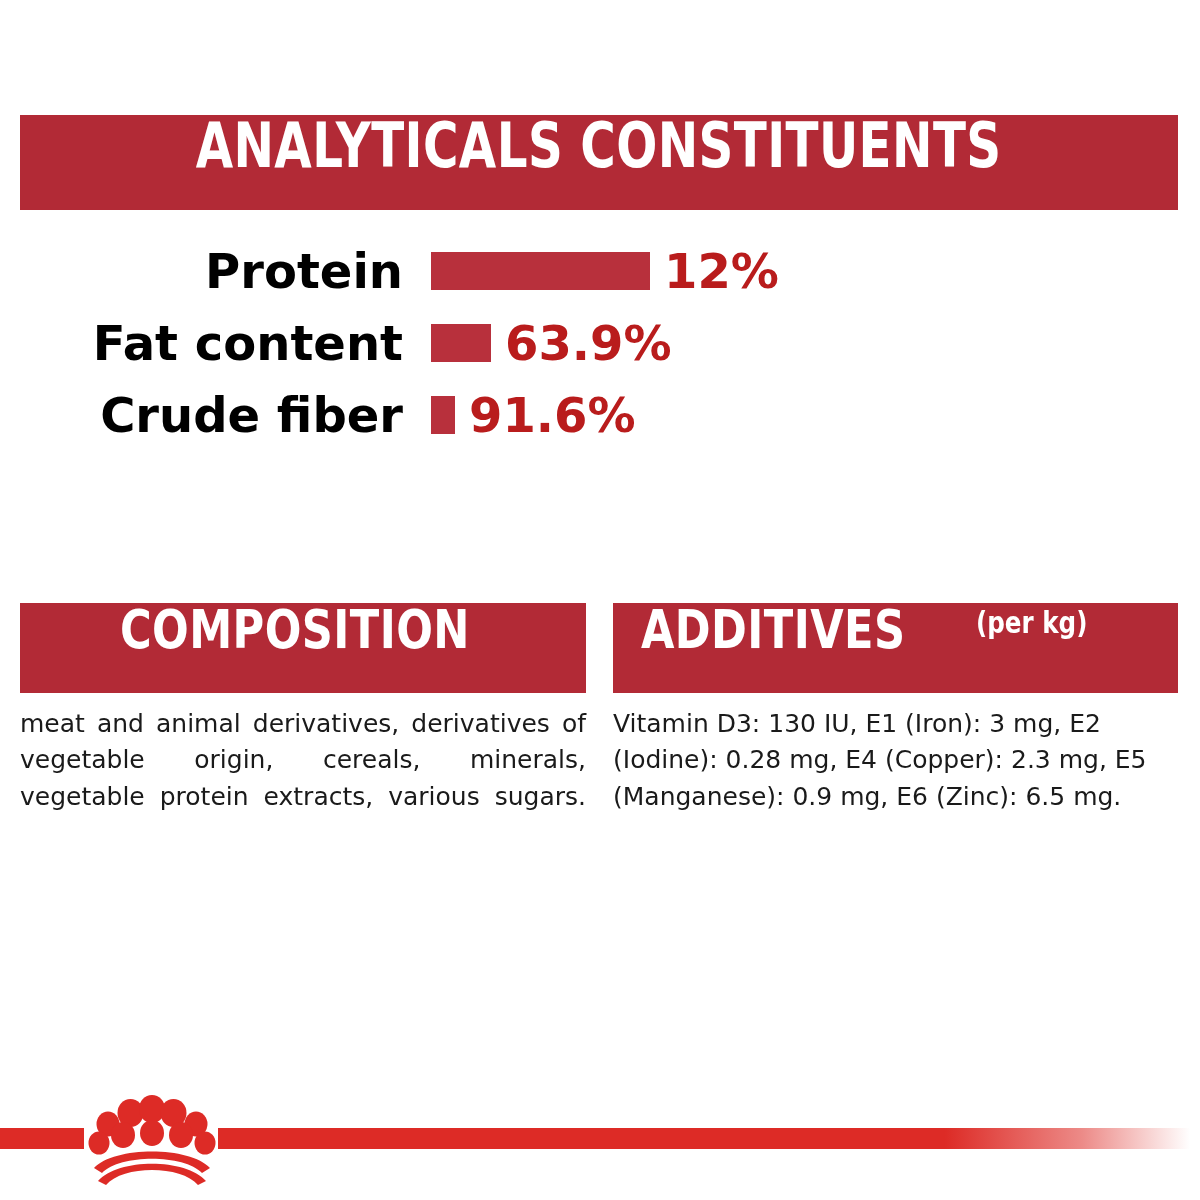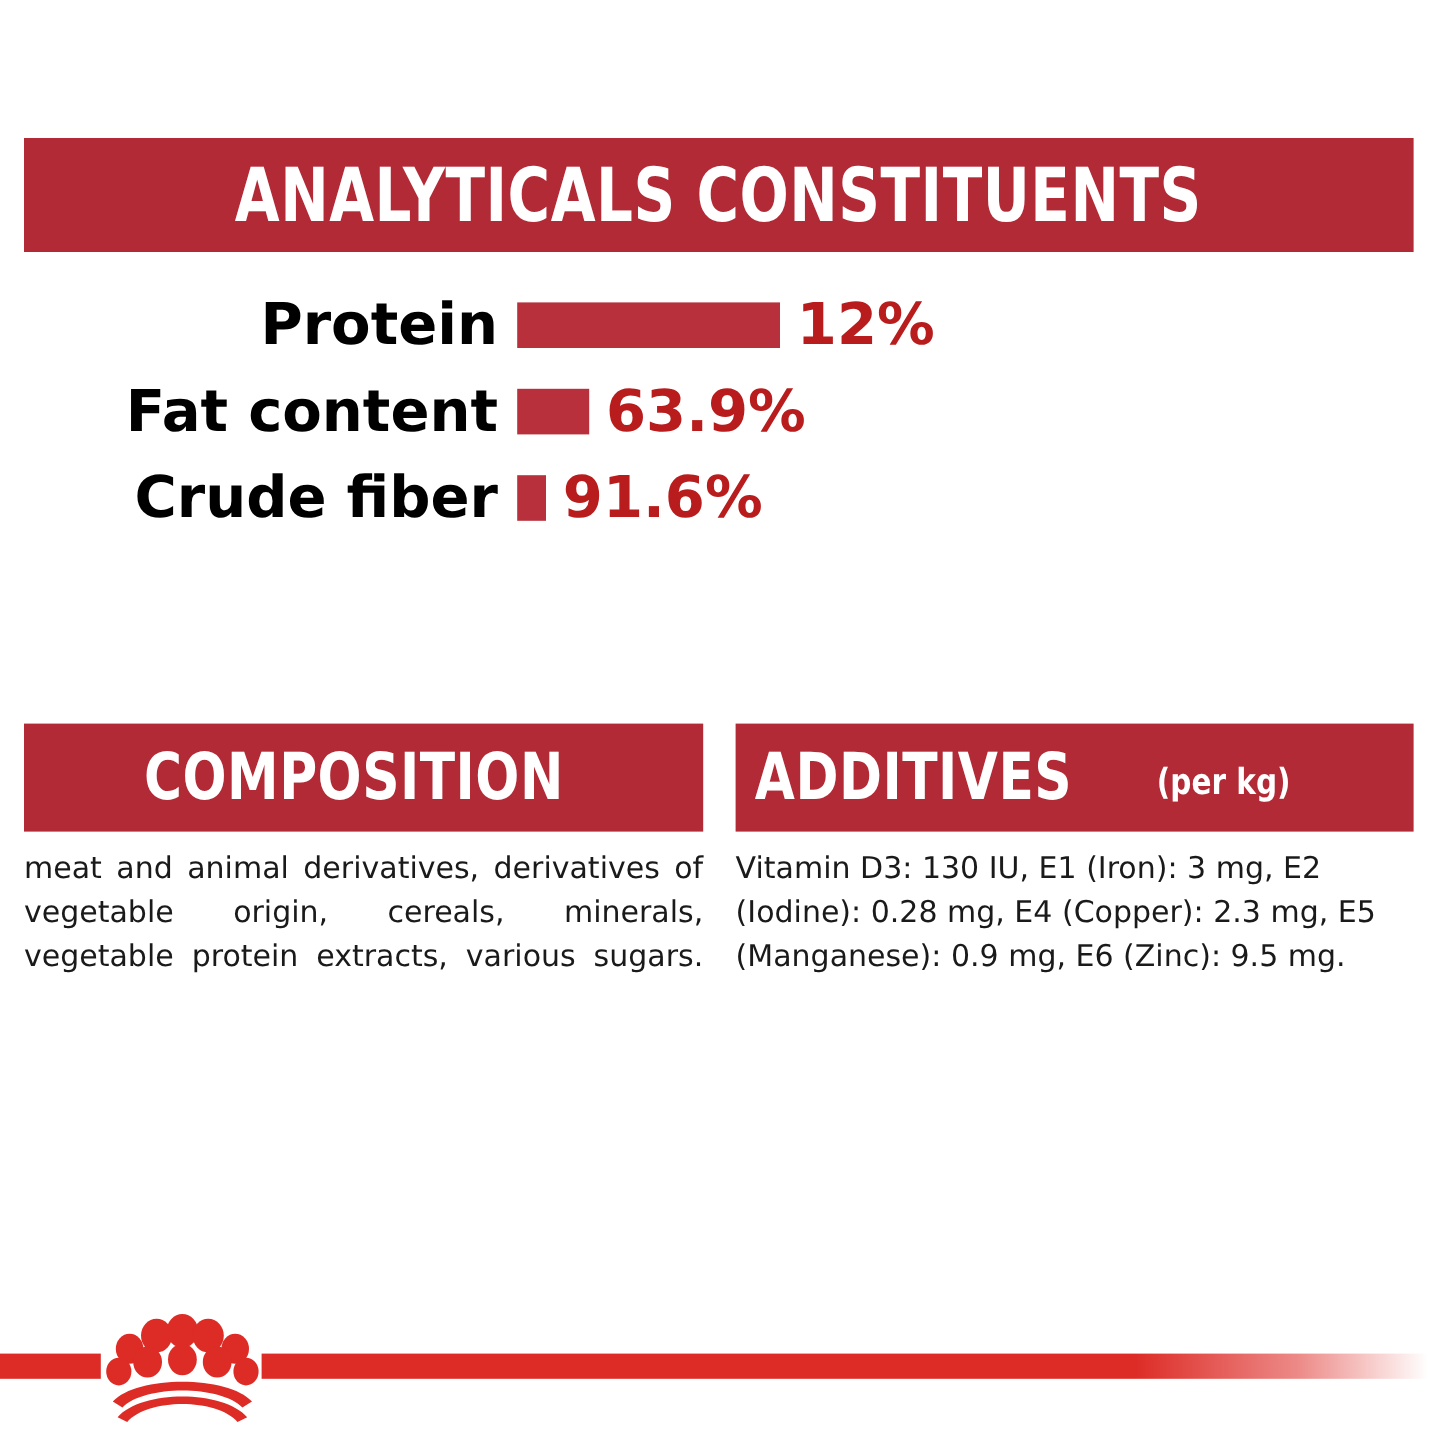--- a/index.html
+++ b/index.html
@@ -21,21 +21,20 @@
     inset: 0;
     width: 1200px;
     height: 1200px;
   }
 
   
   .banner {
     position: absolute;
     background: #b22a36;
     display: flex;
-    align-items: center;
     box-sizing: border-box;
   }
   .banner-title {
     color: #ffffff;
     font-family: "DejaVu Sans", sans-serif;
     font-weight: bold;
     letter-spacing: 0.5px;
     white-space: nowrap;
     line-height: 1;
     transform: scaleX(0.80);
@@ -64,21 +63,21 @@
   }
   #banner-composition .banner-title {
     font-size: 54px;
   }
 
   #banner-additives {
     left: 613px;
     top: 603px;
     width: 565px;
     height: 90px;
-    padding-left: 16px;
+    padding-left: 28px;
   }
   #banner-additives .banner-title {
     font-size: 54px;
   }
   .banner-subtitle {
     color: #ffffff;
     font-family: "DejaVu Sans", sans-serif;
     font-weight: bold;
     font-size: 30px;
     line-height: 1;
@@ -98,21 +97,21 @@
     width: 1200px;
   }
   .const-row {
     display: flex;
     align-items: center;
     height: 72px;
   }
   .const-label {
     width: 431px;
     text-align: right;
-    padding-right: 16px;
+    padding-right: 28px;
     box-sizing: border-box;
     color: #000000;
     font-family: "DejaVu Sans", sans-serif;
     font-weight: bold;
     font-size: 48px;
     line-height: 1;
     white-space: nowrap;
   }
   .const-bar-wrap {
     width: 0;
@@ -233,21 +232,21 @@
     <span class="banner-title">COMPOSITION</span>
   </div>
 
   <div class="banner" id="banner-additives" style="background: rgb(178, 42, 54);">
     <span class="banner-title">ADDITIVES</span>
     <span class="banner-subtitle">(per kg)</span>
   </div>
 
   <div class="body-text" id="text-composition">meat and animal derivatives, derivatives of vegetable origin, cereals, minerals, vegetable protein extracts, various sugars.</div>
 
-  <div class="body-text" id="text-additives">Vitamin D3: 130 IU, E1 (Iron): 3 mg, E2 (Iodine): 0.28 mg, E4 (Copper): 2.3 mg, E5 (Manganese): 0.9 mg, E6 (Zinc): 9.5 mg.</div>
+  <div class="body-text" id="text-additives">Vitamin D3: 130 IU, E1 (Iron): 3 mg, E2 (Iodine): 0.28 mg, E4 (Copper): 2.3 mg, E5 (Manganese): 0.9 mg, E6 (Zinc): 6.5 mg.</div>
 
   <div class="footer">
     <div class="footer-bar-left" style="background: rgb(221, 43, 38);"></div>
     <div class="footer-bar-right"></div>
 
     <svg class="crown" viewBox="0 0 140 92">
       <g fill="#dd2b26">
 
         <ellipse cx="26" cy="30" rx="11.5" ry="12.5"></ellipse>
         <ellipse cx="48.5" cy="19" rx="13" ry="14"></ellipse>

